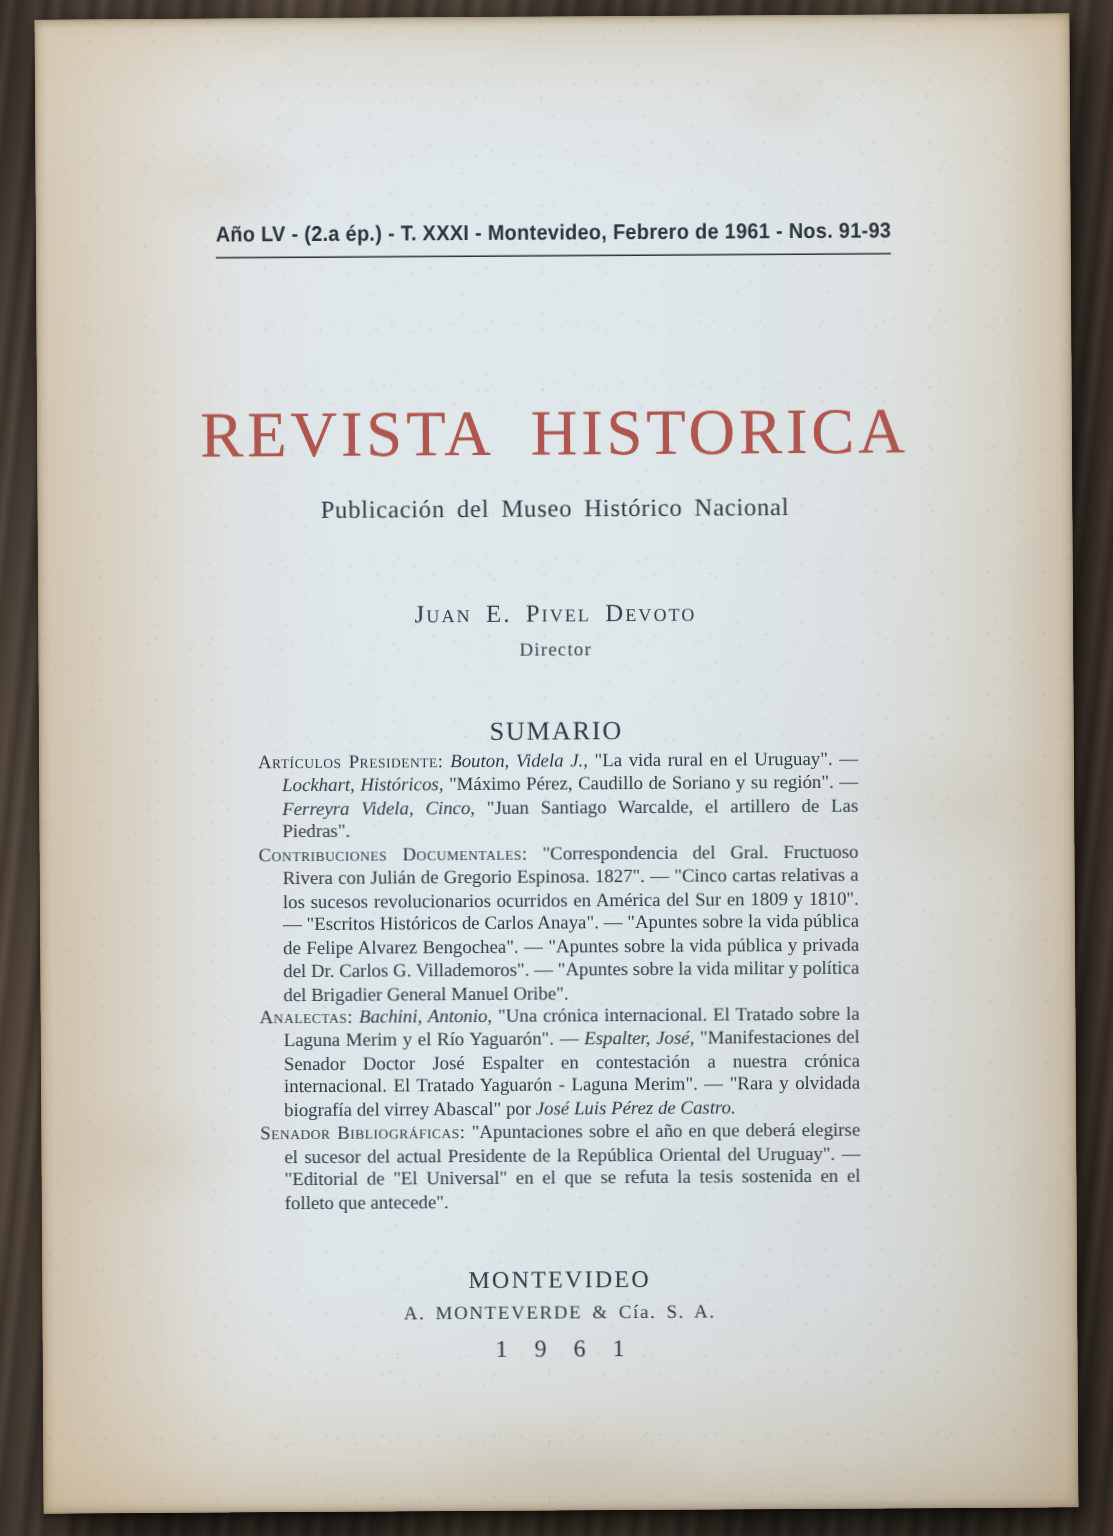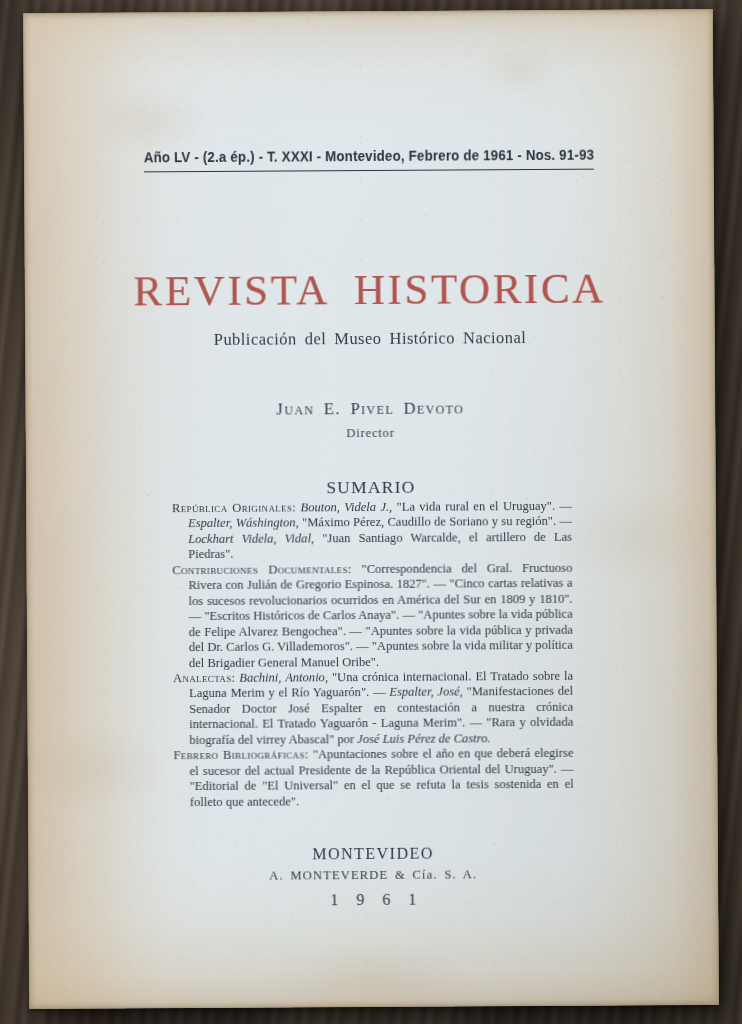--- a/index.html
+++ b/index.html
@@ -323,30 +323,30 @@
 
     <div class="subtitle">Publicación del Museo Histórico Nacional</div>
 
     <div class="director-name">Juan E. Pivel Devoto</div>
     <div class="director-role">Director</div>
 
     <div class="sumario-head">SUMARIO</div>
 
     <div class="sumario-body">
       <p class="entry">
-        <span class="sc">República Originales:</span><span> <i>Bouton, Videla J.,</i> "La vida rural en el Uruguay". — <i>Espalter, Wáshington,</i> "Máximo Pérez, Caudillo de Soriano y su región". — <i>Lockhart Videla, Vidal,</i> "Juan Santiago Warcalde, el artillero de Las Piedras".</span>
+        <span class="sc">Artículos Presidente:</span><span> <i>Bouton, Videla J.,</i> "La vida rural en el Uruguay". — <i>Lockhart, Históricos,</i> "Máximo Pérez, Caudillo de Soriano y su región". — <i>Ferreyra Videla, Cinco,</i> "Juan Santiago Warcalde, el artillero de Las Piedras".</span>
       </p>
       <p class="entry">
         <span class="sc">Contribuciones Documentales:</span><span> "Correspondencia del Gral. Fructuoso Rivera con Julián de Gregorio Espinosa. 1827". — "Cinco cartas relativas a los sucesos revolucionarios ocurridos en América del Sur en 1809 y 1810". — "Escritos Históricos de Carlos Anaya". — "Apuntes sobre la vida pública de Felipe Alvarez Bengochea". — "Apuntes sobre la vida pública y privada del Dr. Carlos G. Villademoros". — "Apuntes sobre la vida militar y política del Brigadier General Manuel Oribe".</span>
       </p>
       <p class="entry">
         <span class="sc">Analectas:</span><span> <i>Bachini, Antonio,</i> "Una crónica internacional. El Tratado sobre la Laguna Merim y el Río Yaguarón". — <i>Espalter, José,</i> "Manifestaciones del Senador Doctor José Espalter en contestación a nuestra crónica internacional. El Tratado Yaguarón - Laguna Merim". — "Rara y olvidada biografía del virrey Abascal" por <i>José Luis Pérez de Castro.</i></span>
       </p>
       <p class="entry">
-        <span class="sc">Febrero Bibliográficas:</span><span> "Apuntaciones sobre el año en que deberá elegirse el sucesor del actual Presidente de la República Oriental del Uruguay". — "Editorial de "El Universal" en el que se refuta la tesis sostenida en el folleto que antecede".</span>
+        <span class="sc">Senador Bibliográficas:</span><span> "Apuntaciones sobre el año en que deberá elegirse el sucesor del actual Presidente de la República Oriental del Uruguay". — "Editorial de "El Universal" en el que se refuta la tesis sostenida en el folleto que antecede".</span>
       </p>
     </div>
 
     <div class="imprint-city">MONTEVIDEO</div>
     <div class="imprint-house">A. MONTEVERDE &amp; Cía. S. A.</div>
     <div class="imprint-year">1 9 6 1</div>
 
   </div>
 </div>
 

